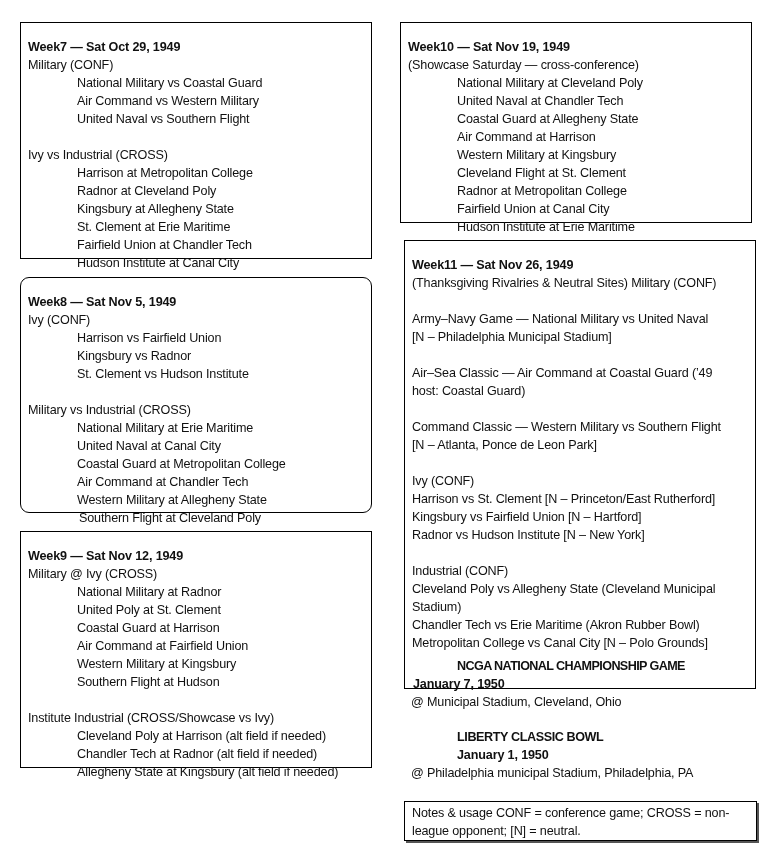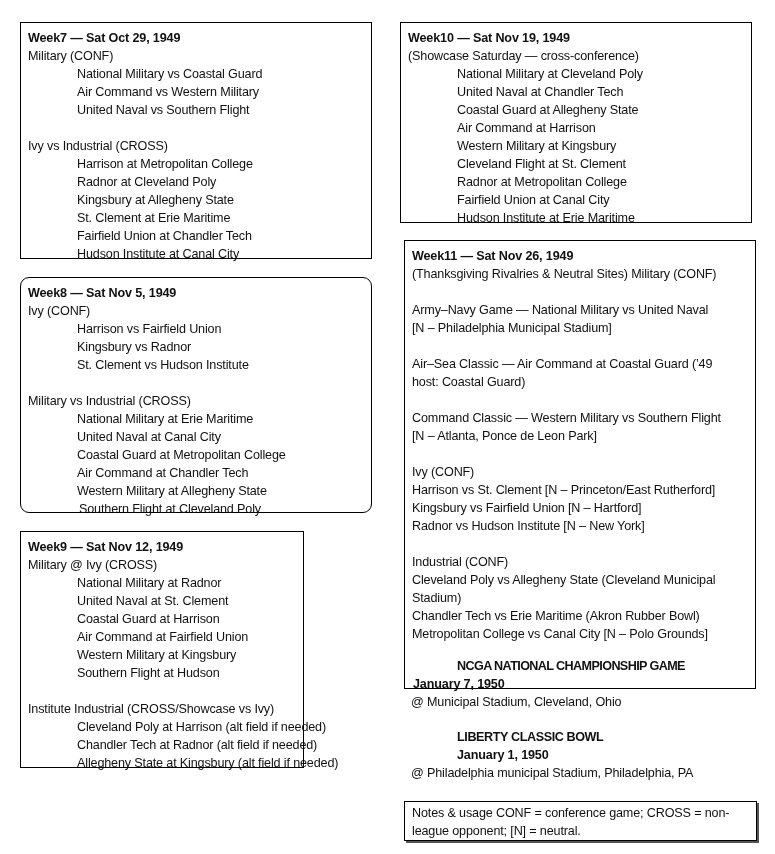--- a/index.html
+++ b/index.html
@@ -1,18 +1,18 @@
 <!DOCTYPE html>
 <html><head>
 <meta charset="utf-8">
 <style>
   html, body { margin: 0; padding: 0; background: #ffffff; }
   body { width: 775px; height: 854px; position: relative; overflow: hidden;
          font-family: "Liberation Sans", sans-serif; color: #111; font-size: 12.6px; }
-  .box { position: absolute; border: 1px solid #000; box-sizing: border-box; padding: 6px 7px 0 7px; background: #fff; }
+  .box { position: absolute; border: 1px solid #000; box-sizing: border-box; padding: 15px 7px 0 7px; background: #fff; }
   .line { height: 18px; line-height: 18px; white-space: nowrap; letter-spacing: -0.15px; }
   .title { font-weight: bold; }
   .indent { padding-left: 49px; }
   .blank { height: 18px; }
   .free { position: absolute; left: 411px; }
   .notes { position: absolute; left: 404px; top: 801px; width: 353px; height: 40px;
            border: 1px solid #000; box-sizing: border-box; padding: 2px 7px;
            box-shadow: 2px 2px 0 #555; background: #fff; }
   .notes .line { white-space: normal; }
   .bold { font-weight: bold; padding-left: 46px; }
@@ -45,25 +45,25 @@
   <div class="blank"></div>
   <div class="line">Military vs Industrial (CROSS)</div>
   <div class="line indent">National Military at Erie Maritime</div>
   <div class="line indent">United Naval at Canal City</div>
   <div class="line indent">Coastal Guard at Metropolitan College</div>
   <div class="line indent">Air Command at Chandler Tech</div>
   <div class="line indent">Western Military at Allegheny State</div>
   <div class="line indent" style="padding-left:51px;">Southern Flight at Cleveland Poly</div>
 </div>
 
-<div class="box" style="left:20px; top:531px; width:284px; height:237px;">
+<div class="box" style="left:20px; top:531px; width:352px; height:237px;">
   <div class="line title">Week9 — Sat Nov 12, 1949</div>
   <div class="line">Military @ Ivy (CROSS)</div>
   <div class="line indent">National Military at Radnor</div>
-  <div class="line indent">United Naval at St. Clement</div>
+  <div class="line indent">United Poly at St. Clement</div>
   <div class="line indent">Coastal Guard at Harrison</div>
   <div class="line indent">Air Command at Fairfield Union</div>
   <div class="line indent">Western Military at Kingsbury</div>
   <div class="line indent">Southern Flight at Hudson</div>
   <div class="blank"></div>
   <div class="line">Institute Industrial (CROSS/Showcase vs Ivy)</div>
   <div class="line indent">Cleveland Poly at Harrison  (alt field if needed)</div>
   <div class="line indent">Chandler Tech at Radnor (alt field if needed)</div>
   <div class="line indent">Allegheny State at Kingsbury (alt field if needed)</div>
 </div>

